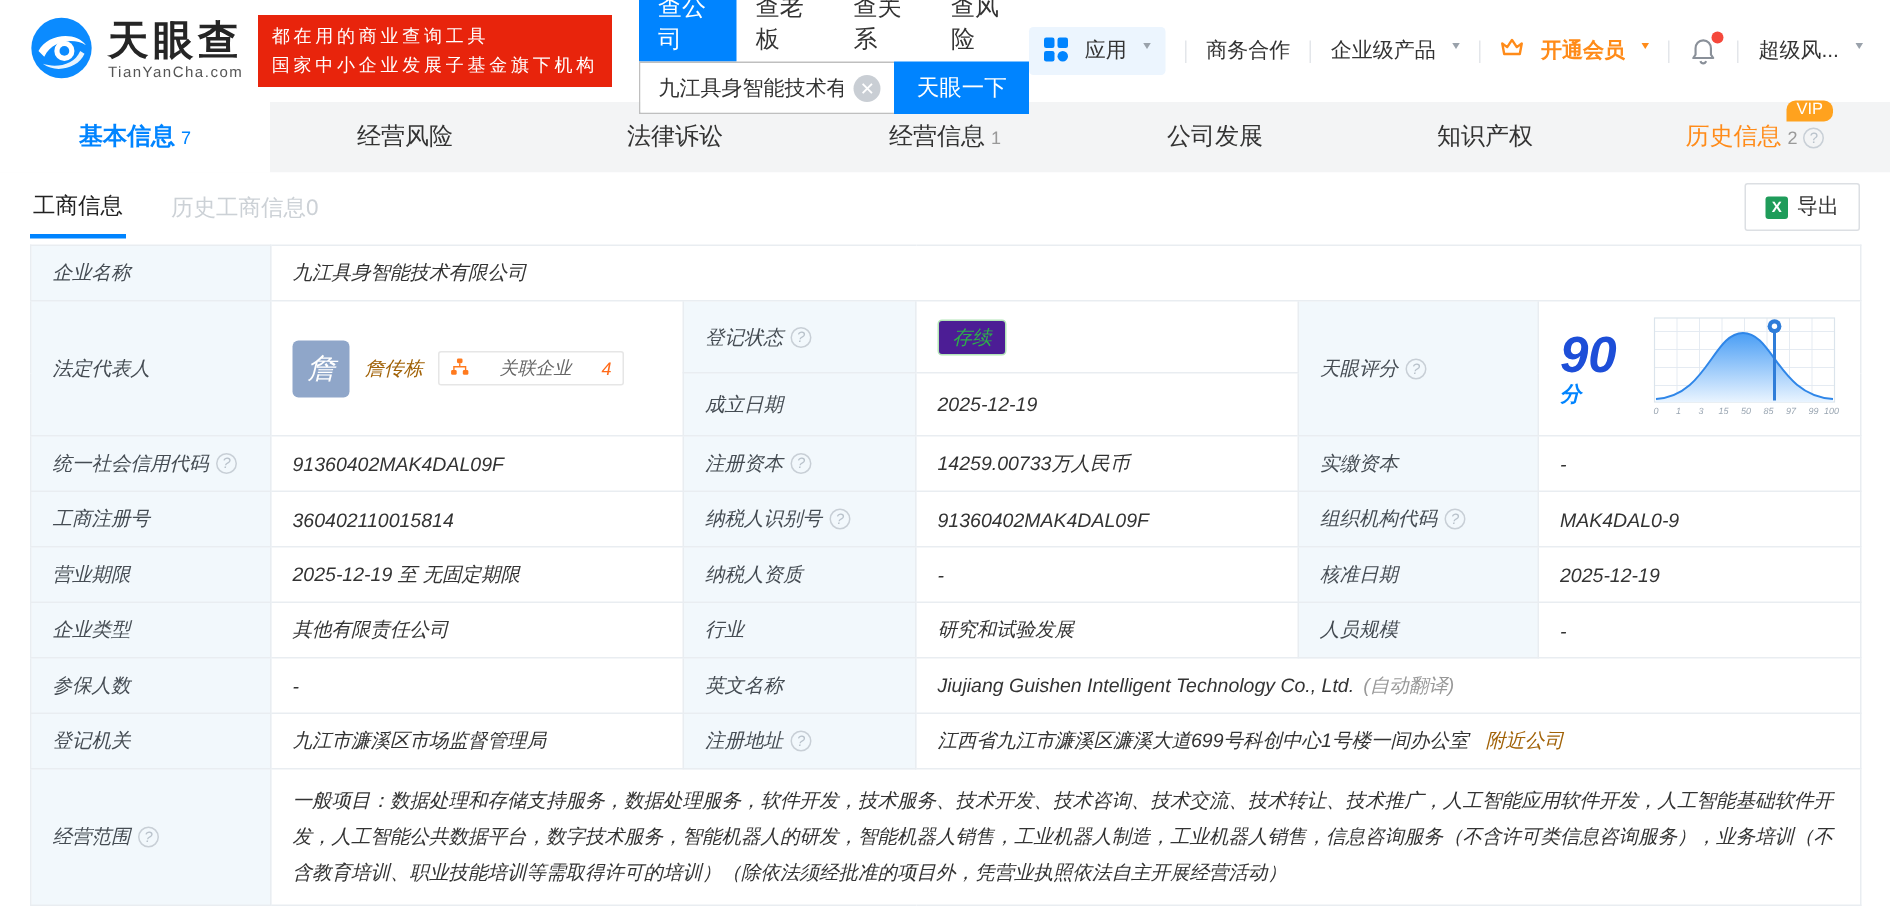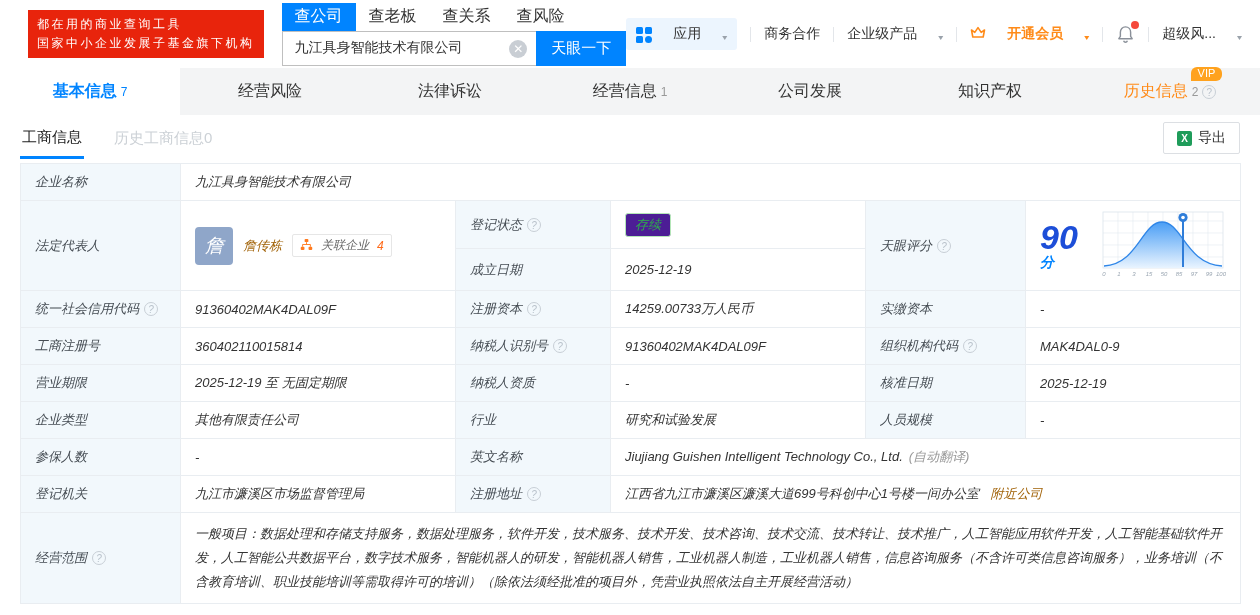--- a/index.html
+++ b/index.html
@@ -20,21 +20,21 @@
   .search-row { display:flex; height:35px; }
   .search-input-box { flex:1; position:relative; border:1px solid #bfbfbf; border-right:none; background:#fff; }
   .search-input-box input { width:100%; height:100%; border:none; outline:none; padding:0 34px 0 12px; font-size:14px; color:#333;
     font-family:"Liberation Sans","DejaVu Sans",sans-serif; }
   .clear-ic { position:absolute; right:9px; top:8px; width:18px; height:18px; border-radius:50%; background:#c9ced4;
     color:#fff; font-size:12px; line-height:18px; text-align:center; cursor:pointer; }
   .search-btn { width:90px; background:#0084ff; color:#fff; border:none; font-size:15px; cursor:pointer;
     font-family:"Liberation Sans","DejaVu Sans",sans-serif; }
   .topnav { margin-left:auto; display:flex; align-items:center; font-size:14px; color:#333; white-space:nowrap; }
   .tn-sep { width:1px; height:15px; background:#e3e6ea; margin:0 13px; }
-  .tn-item { display:flex; align-items:flex-end; gap:21px; cursor:pointer; }
+  .tn-item { display:flex; align-items:flex-start; gap:11px; cursor:pointer; }
   .apps-pill { background:#ecf5fe; padding:7px 10px; border-radius:3px; }
   .grid-ic { display:inline-grid; grid-template-columns:7px 7px; grid-gap:2px; }
   .grid-ic i { width:7px; height:7px; background:#0084ff; border-radius:1.5px; }
   .grid-ic i.dot { border-radius:50%; }
   .caret { display:inline-block; font-size:10px; color:#9aa2ab; transform:scaleY(.8); }
   .vip-link { color:#ff8b19; font-weight:bold; }
   .vip-link .caret { color:#ff8b19; }
   .bell-wrap { position:relative; cursor:pointer; display:flex; }
   .bell-dot { position:absolute; top:-4px; right:-4px; width:8px; height:8px; border-radius:50%; background:#f5483b; }
 
@@ -66,33 +66,48 @@
   .info-table { width:1220px; margin:2px 20px 4px; border-collapse:collapse; font-size:13px; table-layout:fixed;font-style:italic; }
   .info-table td { border:1px solid #e9edf1; padding:9px 14px; vertical-align:middle; color:#333; word-break:break-all; }
   .info-table td.lbl { background:#f2f8fc; color:#454c53; }
   .lbl-in { display:flex; align-items:center; gap:5px; }
   .status-badge { display:inline-block; background:#4c1d95; border:1px solid #b4e6b8; color:#2eaf4a; padding:2px 9px;
     border-radius:3px; font-size:13px; }
   .rep-cell { display:flex; align-items:center; gap:10px; }
   .avatar { width:38px; height:38px; border-radius:4px; background:#8fa6c9; color:#fff; font-size:19px;
     display:flex; align-items:center; justify-content:center; flex:none; }
   .link { color:#a16207; cursor:pointer; text-decoration:none; }
-  .rel-badge { display:inline-flex; align-items:center; gap:8px; border:1px solid #e6e6e6; border-radius:2px;
+  .rel-badge { display:inline-flex; align-items:center; gap:20px; border:1px solid #e6e6e6; border-radius:2px;
     padding:2px 7px; font-size:12px; color:#666; background:#fff; cursor:pointer; }
   .rel-badge .cnt { color:#ff6a19; }
   .gray-note { color:#999; margin-left:6px; }
   .score-cell { display:flex; align-items:center; gap:12px; }
   .score-num { font-size:34px; font-weight:bold; color:#1d4ed8; line-height:1; }
   .score-unit { font-size:14px; color:#0084ff; font-weight:bold; }
   .scope-text { line-height:1.85; }
 </style>
 </head>
 <body>
 
 <header class="topbar">
+  <div class="logo">
+    <span>
+      <svg width="46" height="46" viewBox="0 0 48 48">
+        <circle cx="24" cy="24" r="21" fill="#0b8bff"></circle>
+        <path d="M8 26 C14 14 34 12 41 22 C33 17 18 18 12 30 Z" fill="#fff"></path>
+        <circle cx="26" cy="26" r="7" fill="#fff"></circle>
+        <circle cx="26" cy="26" r="3.4" fill="#0b8bff"></circle>
+        <path d="M40 28 C36 38 20 42 11 35 C20 38 33 36 37 26 Z" fill="#fff" opacity=".9"></path>
+      </svg>
+    </span>
+    <span class="logo-txt">
+      <div class="cn">天眼查</div>
+      <div class="en">TianYanCha.com</div>
+    </span>
+  </div>
   <div class="promo">
     <div>都在用的商业查询工具</div>
     <div>国家中小企业发展子基金旗下机构</div>
   </div>
 
   <div class="search-wrap">
     <div class="search-tabs">
       <span class="stab active">查公司</span>
       <span class="stab">查老板</span>
       <span class="stab">查关系</span>

